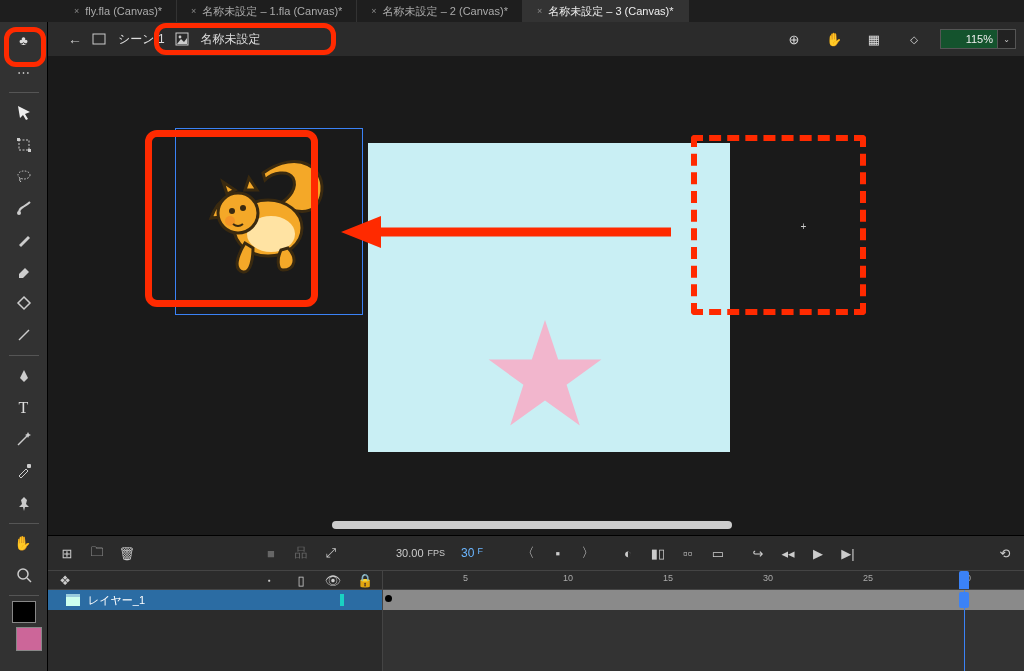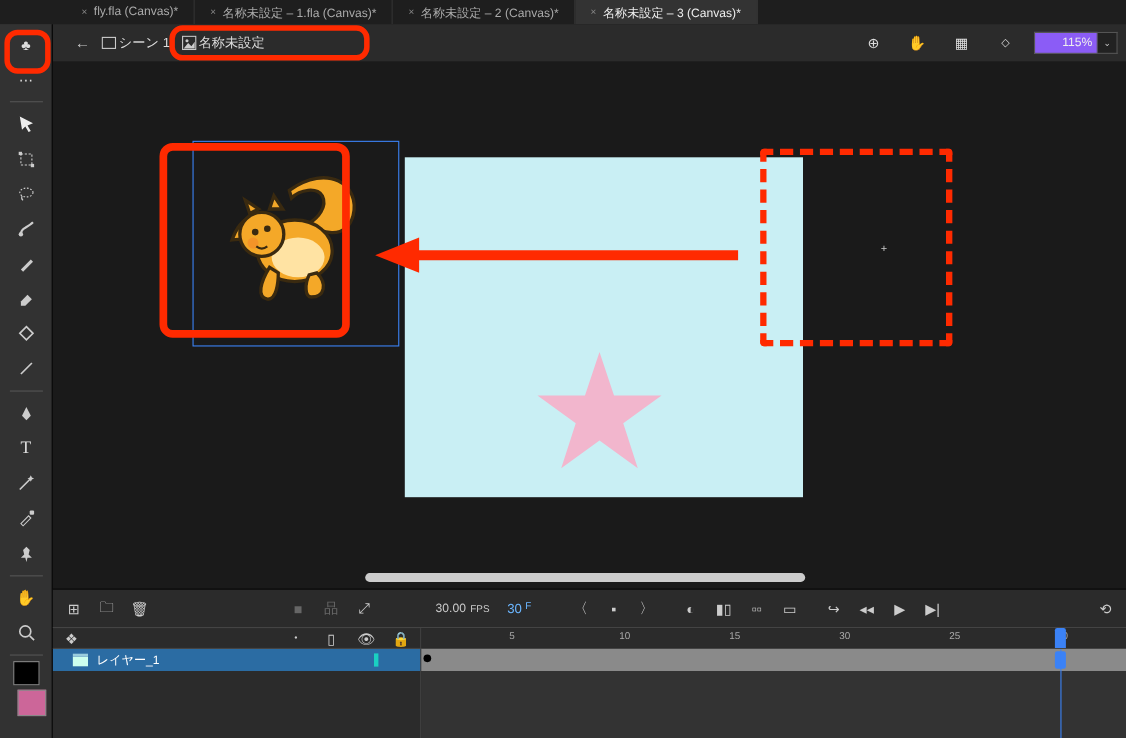--- a/index.html
+++ b/index.html
@@ -62,38 +62,38 @@
       height: 28px;
       display: flex;
       align-items: center;
       gap: 10px;
       color: #ddd;
     }
     .scene-label, .symbol-label {
       font-size: 12px;
       display: flex;
       align-items: center;
-      gap: 2px;
+      gap: 12px;
     }
     .back-arrow { font-size: 14px; color: #ccc; }
 
     .top-right {
       margin-left: auto;
       display: flex;
       align-items: center;
       gap: 12px;
     }
     .zoom-box {
       display: flex;
       align-items: center;
     }
     .zoom-input {
       width: 58px;
       height: 20px;
-      background: #8b5cf6;
+      background: #14532d;
       border: 1px solid #555;
       color: #eee;
       font-size: 11px;
       text-align: right;
       padding: 0 4px;
     }
     .zoom-dd {
       width: 18px;
       height: 20px;
       background: #222;

